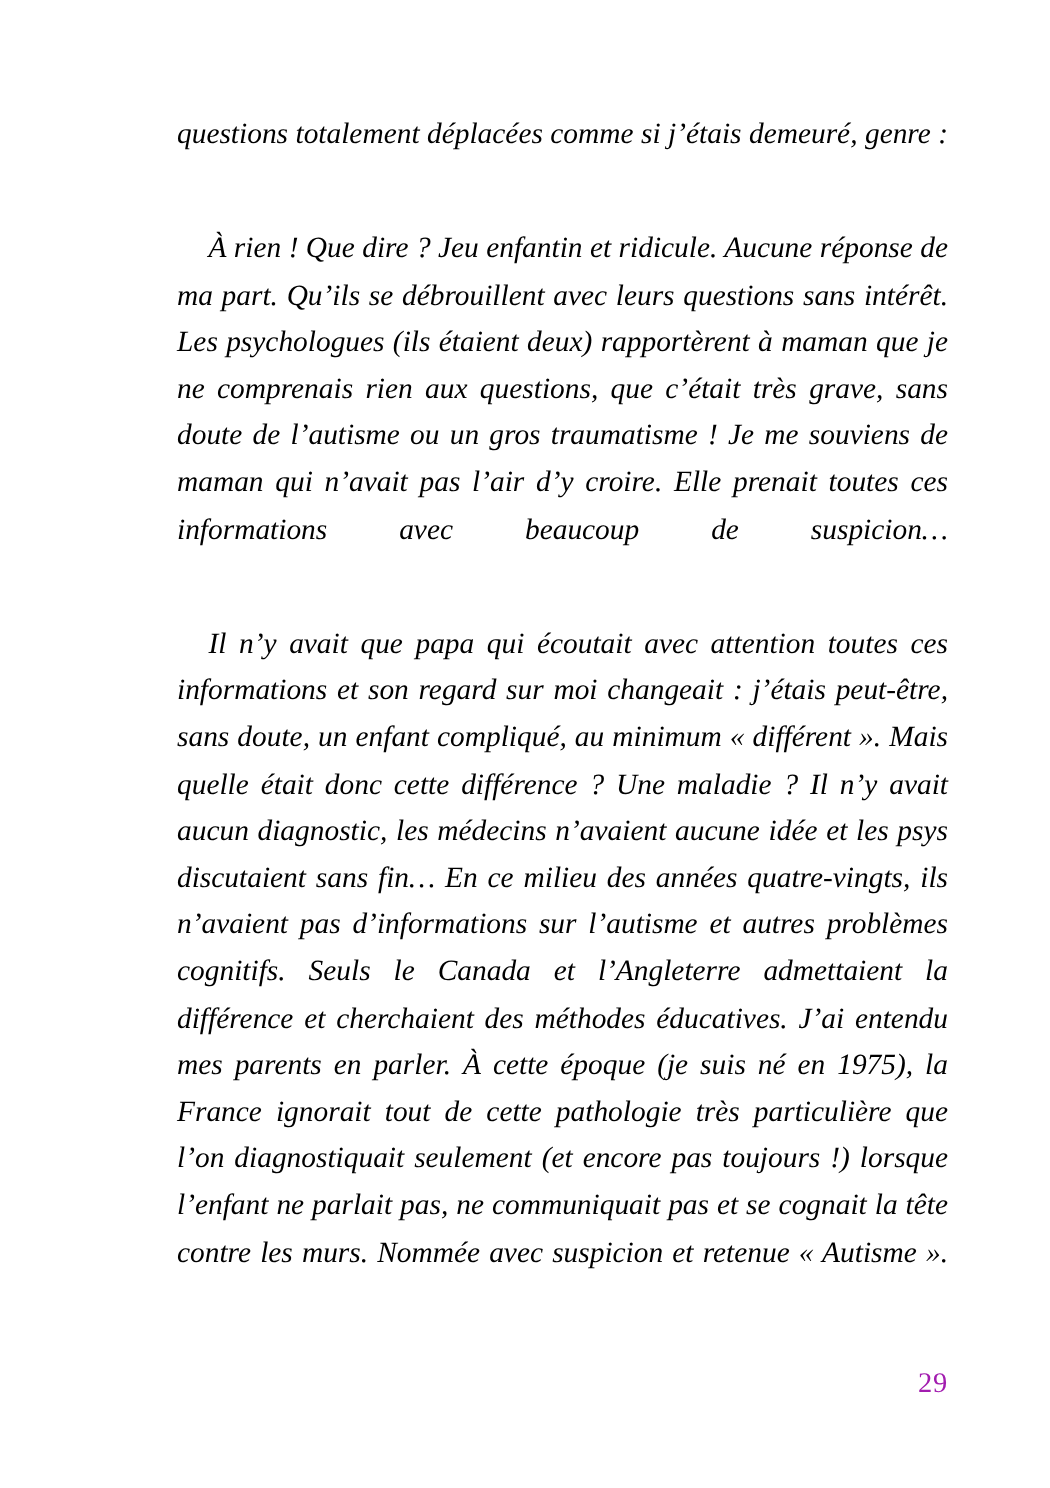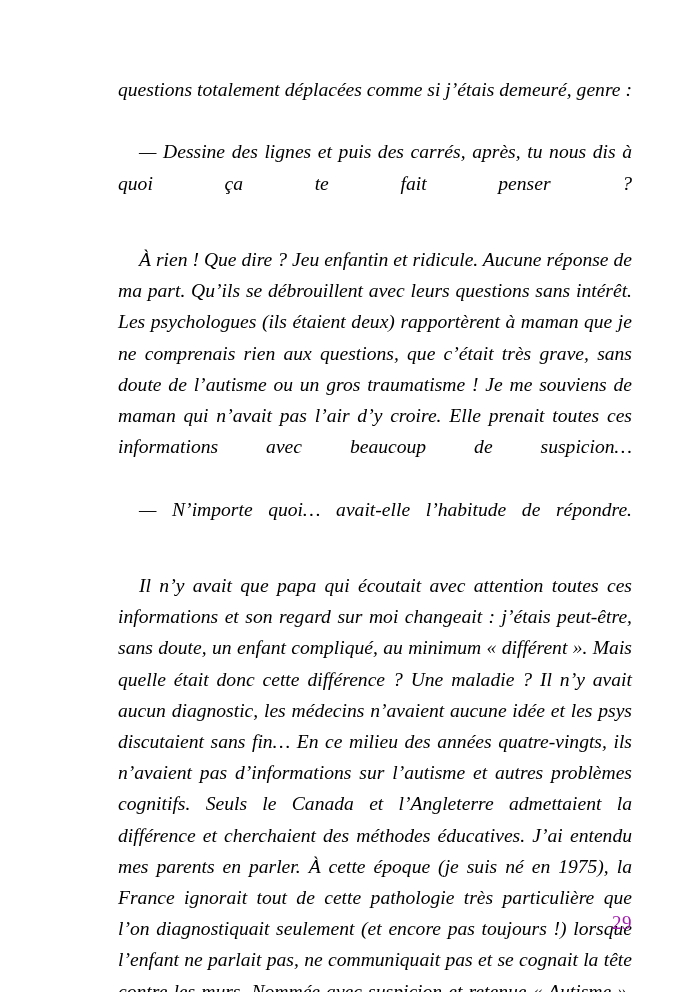--- a/index.html
+++ b/index.html
@@ -75,25 +75,23 @@
 </style>
 </head>
 <body>
 
 <div class="page">
 
   <div class="text-block">
 
     <p class="para cont">questions totalement déplacées comme si j’étais demeuré, genre :</p>
 
-    <p class="para dash">— Dessine des lignes et puis des carrés, après, tu nous dis à quoi ça te fait penser ?</p>
 
     <p class="para body">À rien ! Que dire ? Jeu enfantin et ridicule. Aucune réponse de ma part. Qu’ils se débrouillent avec leurs questions sans intérêt. Les psychologues (ils étaient deux) rapportèrent à maman que je ne comprenais rien aux questions, que c’était très grave, sans doute de l’autisme ou un gros traumatisme ! Je me souviens de maman qui n’avait pas l’air d’y croire. Elle prenait toutes ces informations avec beaucoup de suspicion…</p>
 
-    <p class="para dash">— N’importe quoi… avait-elle l’habitude de répondre.</p>
 
     <p class="para body">Il n’y avait que papa qui écoutait avec attention toutes ces informations et son regard sur moi changeait : j’étais peut-être, sans doute, un enfant compliqué, au minimum « différent ». Mais quelle était donc cette différence ? Une maladie ? Il n’y avait aucun diagnostic, les médecins n’avaient aucune idée et les psys discutaient sans fin… En ce milieu des années quatre-vingts, ils n’avaient pas d’informations sur l’autisme et autres problèmes cognitifs. Seuls le Canada et l’Angleterre admettaient la différence et cherchaient des méthodes éducatives. J’ai entendu mes parents en parler. À cette époque (je suis né en 1975), la France ignorait tout de cette pathologie très particulière que l’on diagnostiquait seulement (et encore pas toujours !) lorsque l’enfant ne parlait pas, ne communiquait pas et se cognait la tête contre les murs. Nommée avec suspicion et retenue « Autisme ».</p>
 
   </div>
 
   <div class="page-number">29</div>
 
 </div>
 
 </body></html>

